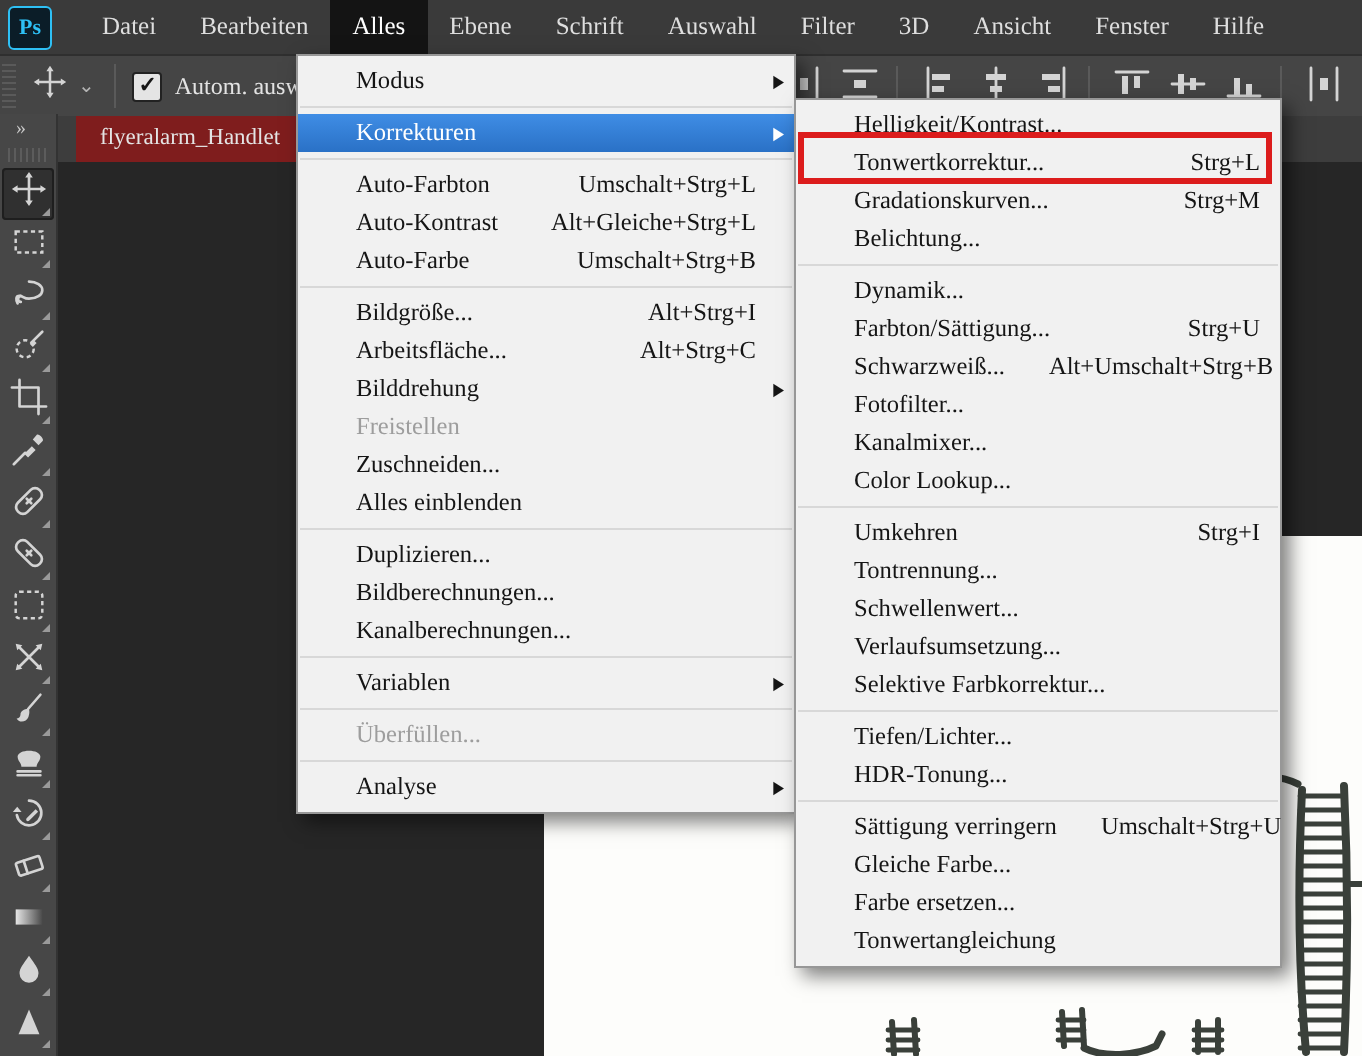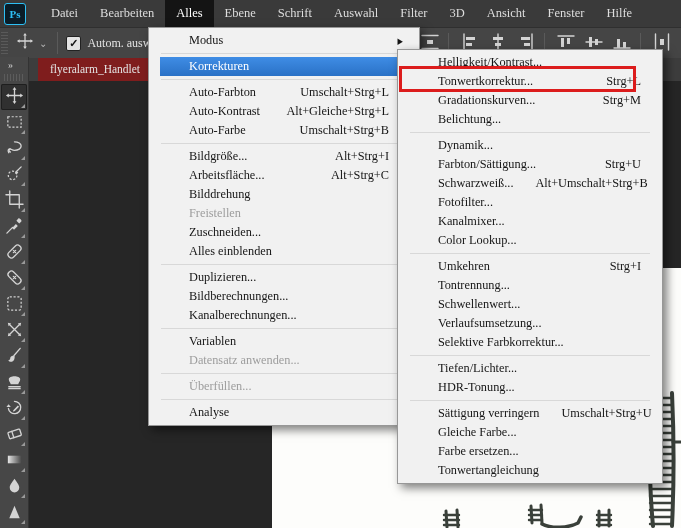--- a/index.html
+++ b/index.html
@@ -56,21 +56,21 @@
   .tabstrip{position:absolute;left:0;top:0;right:0;height:24px;background:#3d3d3d;
             border-bottom:1px solid #2c2c2c;}
   .tab{position:absolute;left:10px;top:0;height:24px;line-height:24px;padding:0 12px;
        background:#7f1d1d;color:#e4e4e4;font-size:11.5px;border-right:1px solid #2a2a2a;}
   .pasteboard{position:absolute;left:0;top:24px;right:0;bottom:0;background:#262626;}
   .canvas{position:absolute;left:244px;top:211px;width:409px;height:260px;background:#fdfdfb;overflow:hidden;}
   .canvas svg{position:absolute;left:0;top:0;}
   .sketch{stroke:#3a403a;fill:none;stroke-linecap:round;stroke-linejoin:round;}
 
   
-  .menu{position:absolute;background:#f1f1f1;border:1px solid #979797;padding:3px 11px;
+  .menu{position:absolute;background:#f1f1f1;border:1px solid #979797;padding:3px 0;
         box-shadow:4px 4px 9px rgba(0,0,0,.5);z-index:20;font-size:12.3px;color:#151515;}
   .menu.bild{left:148px;top:27px;width:248px;}
   .menu.sub{left:397px;top:49px;width:242px;}
   .mi{display:flex;align-items:center;height:19px;padding:0 5px 0 29px;white-space:nowrap;}
   .mi .lbl{pointer-events:none;}
   .mi .sc{margin-left:auto;padding-left:22px;}
   .mi .arrow{width:11px;margin-left:3px;font-size:7px;text-align:right;visibility:hidden;
              transform:scaleY(1.25);}
   .mi.has-sub .arrow{visibility:visible;}
   .menu.sub .mi{padding-right:10px;}
@@ -435,25 +435,20 @@
         <span class="lbl">Kanalberechnungen...</span>
         <span class="sc"></span>
         <span class="arrow">▶</span>
       </div>
       <div class="msep"></div>
       <div class="mi has-sub">
         <span class="lbl">Variablen</span>
         <span class="sc"></span>
         <span class="arrow">▶</span>
       </div>
-      <div class="mi disabled">
-        <span class="lbl">Datensatz anwenden...</span>
-        <span class="sc"></span>
-        <span class="arrow">▶</span>
-      </div>
       <div class="msep"></div>
       <div class="mi disabled">
         <span class="lbl">Überfüllen...</span>
         <span class="sc"></span>
         <span class="arrow">▶</span>
       </div>
       <div class="msep"></div>
       <div class="mi has-sub">
         <span class="lbl">Analyse</span>
         <span class="sc"></span>

